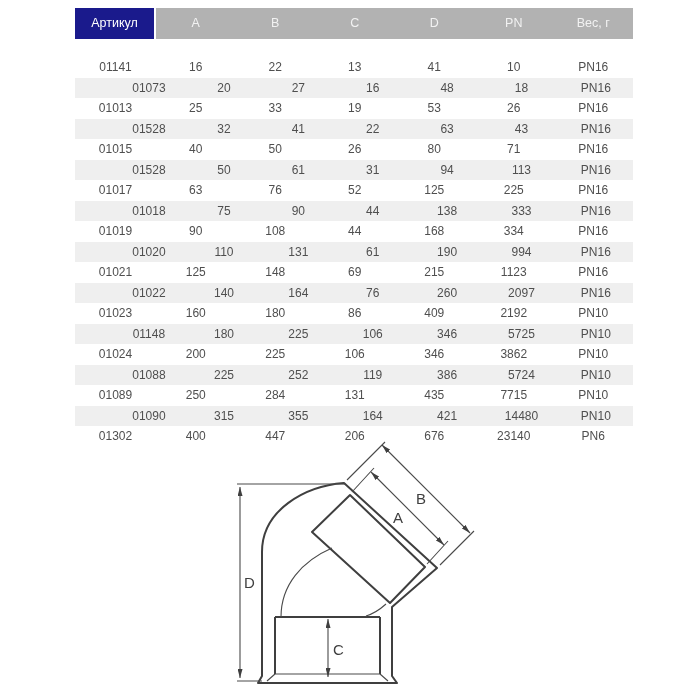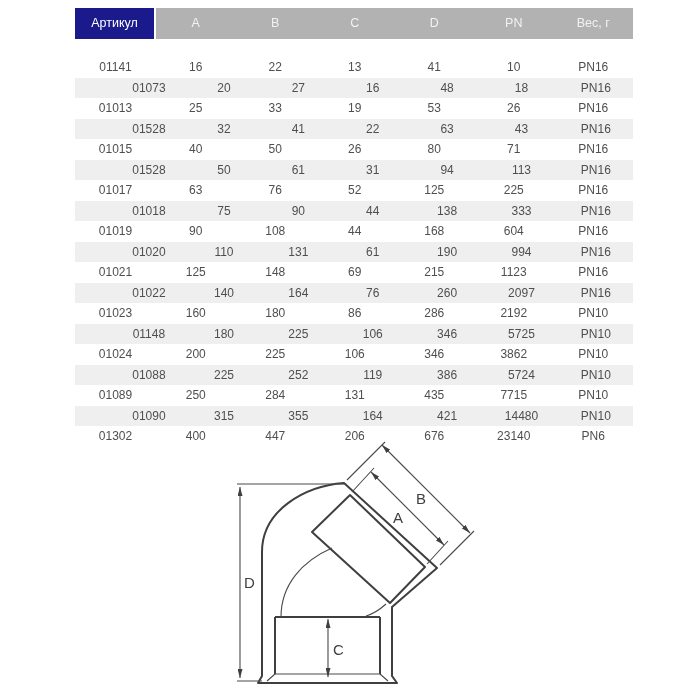--- a/index.html
+++ b/index.html
@@ -110,21 +110,21 @@
           <div class="td">138</div>
           <div class="td">333</div>
           <div class="td">PN16</div>
         </div>
         <div class="data-row">
           <div class="td td-first">01019</div>
           <div class="td">90</div>
           <div class="td">108</div>
           <div class="td">44</div>
           <div class="td">168</div>
-          <div class="td">604</div>
+          <div class="td">334</div>
           <div class="td">PN16</div>
         </div>
         <div class="data-row alt">
           <div class="td td-first">01020</div>
           <div class="td">110</div>
           <div class="td">131</div>
           <div class="td">61</div>
           <div class="td">190</div>
           <div class="td">994</div>
           <div class="td">PN16</div>
@@ -145,21 +145,21 @@
           <div class="td">76</div>
           <div class="td">260</div>
           <div class="td">2097</div>
           <div class="td">PN16</div>
         </div>
         <div class="data-row">
           <div class="td td-first">01023</div>
           <div class="td">160</div>
           <div class="td">180</div>
           <div class="td">86</div>
-          <div class="td">286</div>
+          <div class="td">409</div>
           <div class="td">2192</div>
           <div class="td">PN10</div>
         </div>
         <div class="data-row alt">
           <div class="td td-first">01148</div>
           <div class="td">180</div>
           <div class="td">225</div>
           <div class="td">106</div>
           <div class="td">346</div>
           <div class="td">5725</div>

